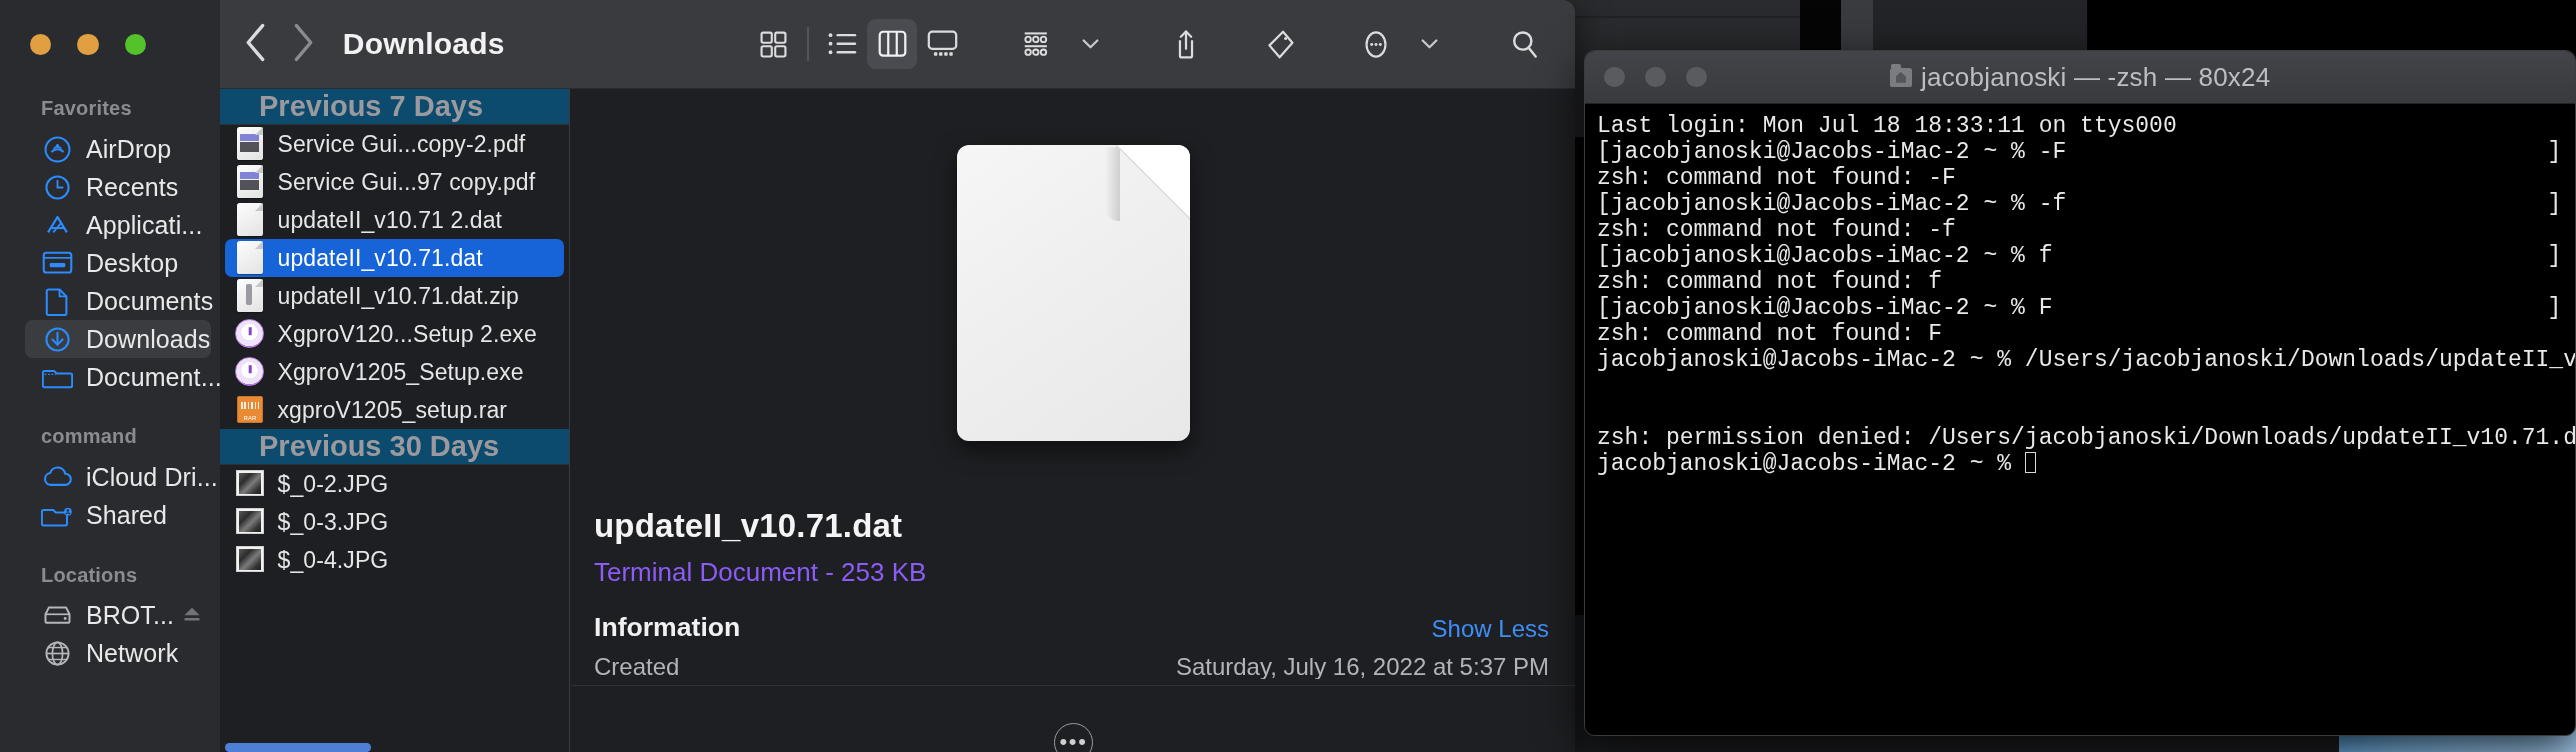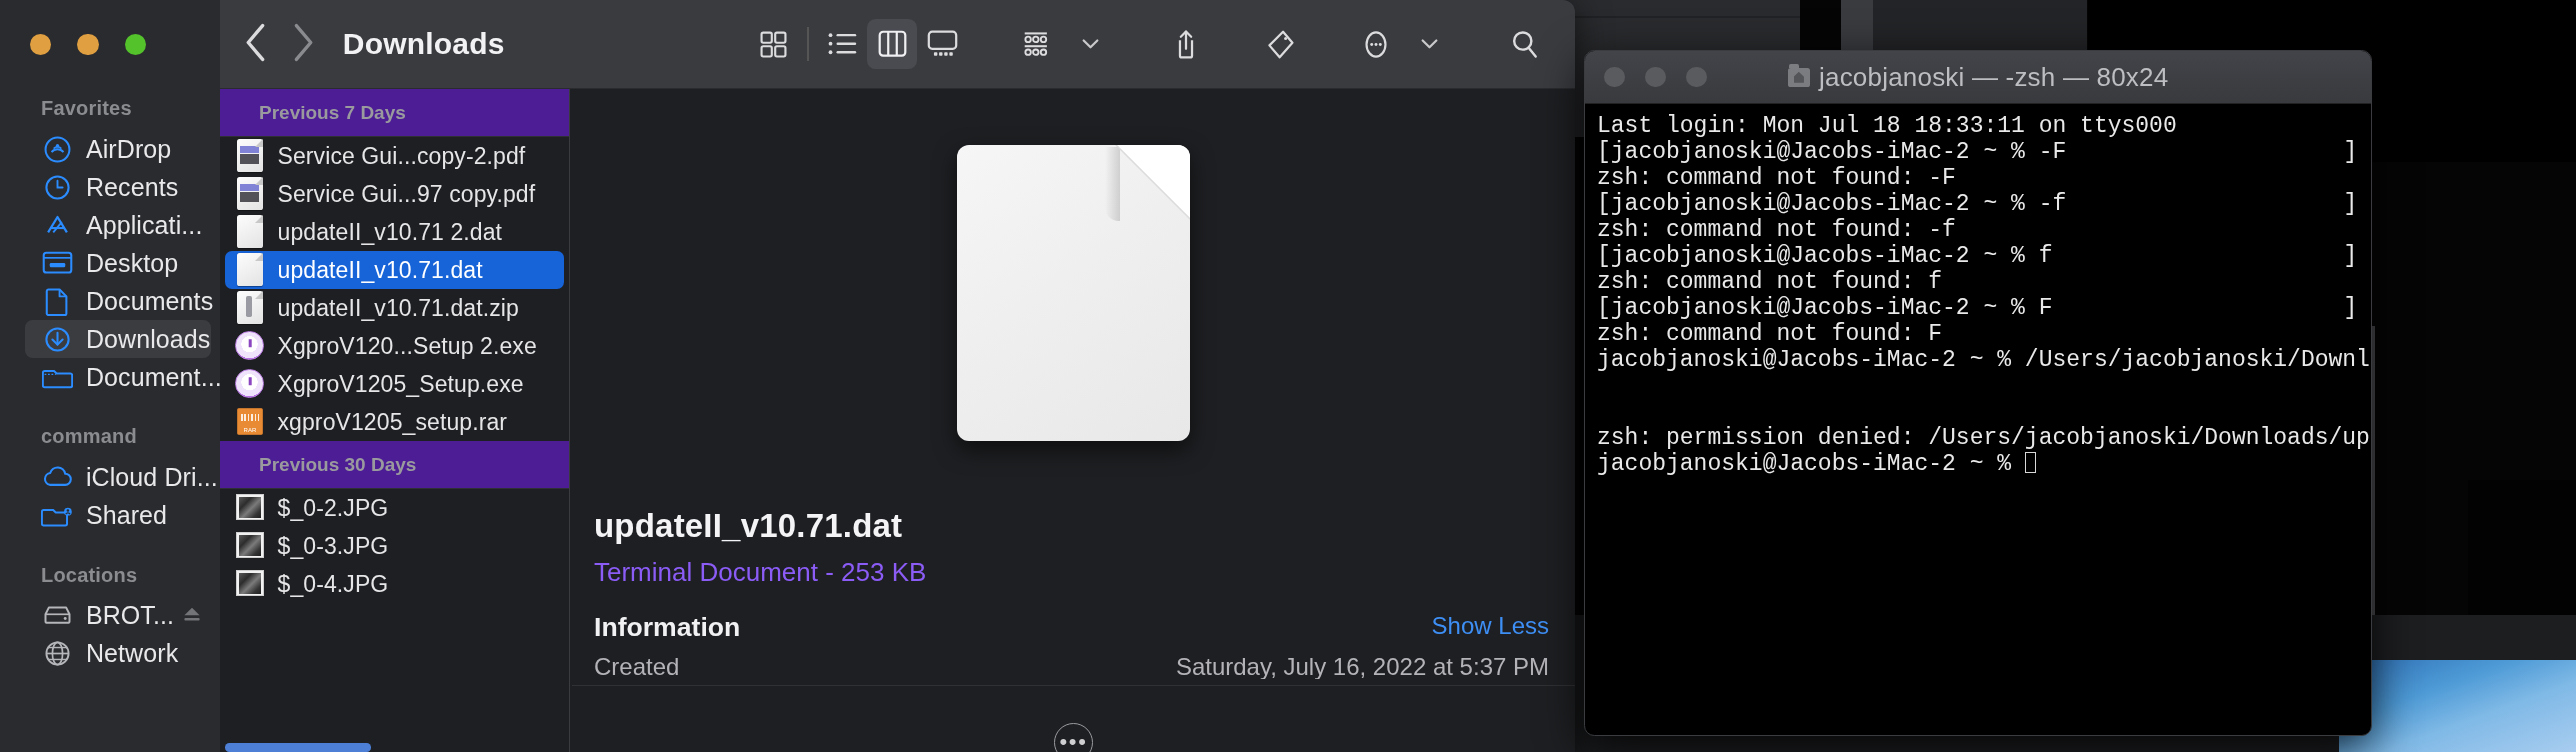--- a/index.html
+++ b/index.html
@@ -107,23 +107,23 @@
   .tb-div{ width:1.7px; height:34px; background:#555; margin:0 8.6px; }
   .tb-gap{ width:45px; }
   .chev-d{ margin-left:3.4px; }
 
   
   #listcol{
     position:absolute; left:220px; top:89px; width:350px; height:663px;
     background:#1e1f22; border-right:0.9px solid #3a3b3f; overflow:hidden;
   }
   .grp-hdr{
-    height:48px; display:flex; align-items:center; padding-left:39px;
-    color:#9a9a9e; font-size:19px; font-weight:bold;
-    background:#4c1d95; border-bottom:0.9px solid #2f3033;
+    height:36px; display:flex; align-items:center; padding-left:39px;
+    color:#9a9a9e; font-size:29px; font-weight:bold;
+    background:#0c4a6e; border-bottom:0.9px solid #2f3033;
   }
   .frow{
     height:38px; display:flex; align-items:center; padding-left:9.4px;
     color:#e6e6e8; font-size:23px; white-space:nowrap; margin:0 5.1px;
     border-radius:6.9px; letter-spacing:0.1px;
   }
   .frow.sel{ background:#1763d8; color:#fff; }
   .ficon{ width:31px; height:34px; margin-right:12px; flex:0 0 31px; position:relative; }
 
   
@@ -206,21 +206,21 @@
   }
   .prev-name{
     position:absolute; left:22px; top:418px; color:#f4f4f6;
     font-size:33px; font-weight:bold; letter-spacing:0.2px;
   }
   .prev-meta{
     position:absolute; left:22px; top:468px; color:#8b5cf6; font-size:26px;
   }
   .info-row{
     position:absolute; left:22px; right:26px; top:523px;
-    display:flex; align-items:flex-start; justify-content:space-between;
+    display:flex; align-items:flex-end; justify-content:space-between;
   }
   .info-title{ color:#f1f1f3; font-size:26.6px; font-weight:bold; }
   .show-less{ color:#3e8ff5; font-size:24px; }
   .created-row{
     position:absolute; left:22px; right:26px; top:566px;
     display:flex; align-items:center; justify-content:space-between;
     color:#b4b4b8; font-size:24px; overflow:hidden; height:24px;
   }
   .prev-divider{
     position:absolute; left:0; right:0; top:596px; height:0.9px; background:#303134;
@@ -238,21 +238,21 @@
   
   .hscroll{
     position:absolute; left:225px; bottom:0; width:283px; height:8.6px;
   }
   .hscroll i{
     display:block; width:146px; height:8.6px; background:#4e7fd6; border-radius:4.3px;
   }
 
   
   #terminal{
-    position:absolute; left:1584px; top:50px; width:788px; height:686px;
+    position:absolute; left:1584px; top:50px; width:992px; height:686px;
     background:#000; border-radius:10.3px; overflow:hidden;
     box-shadow:0 12px 45px rgba(0,0,0,.8);
     border:0.9px solid #3b3c40;
   }
   #term-title{
     height:53px; background:linear-gradient(#434449,#393a3e);
     display:flex; align-items:center; position:relative;
     border-bottom:0.9px solid #222;
   }
   #term-title .traffic-t{ position:absolute; left:19px; display:flex; gap:20.6px; }

